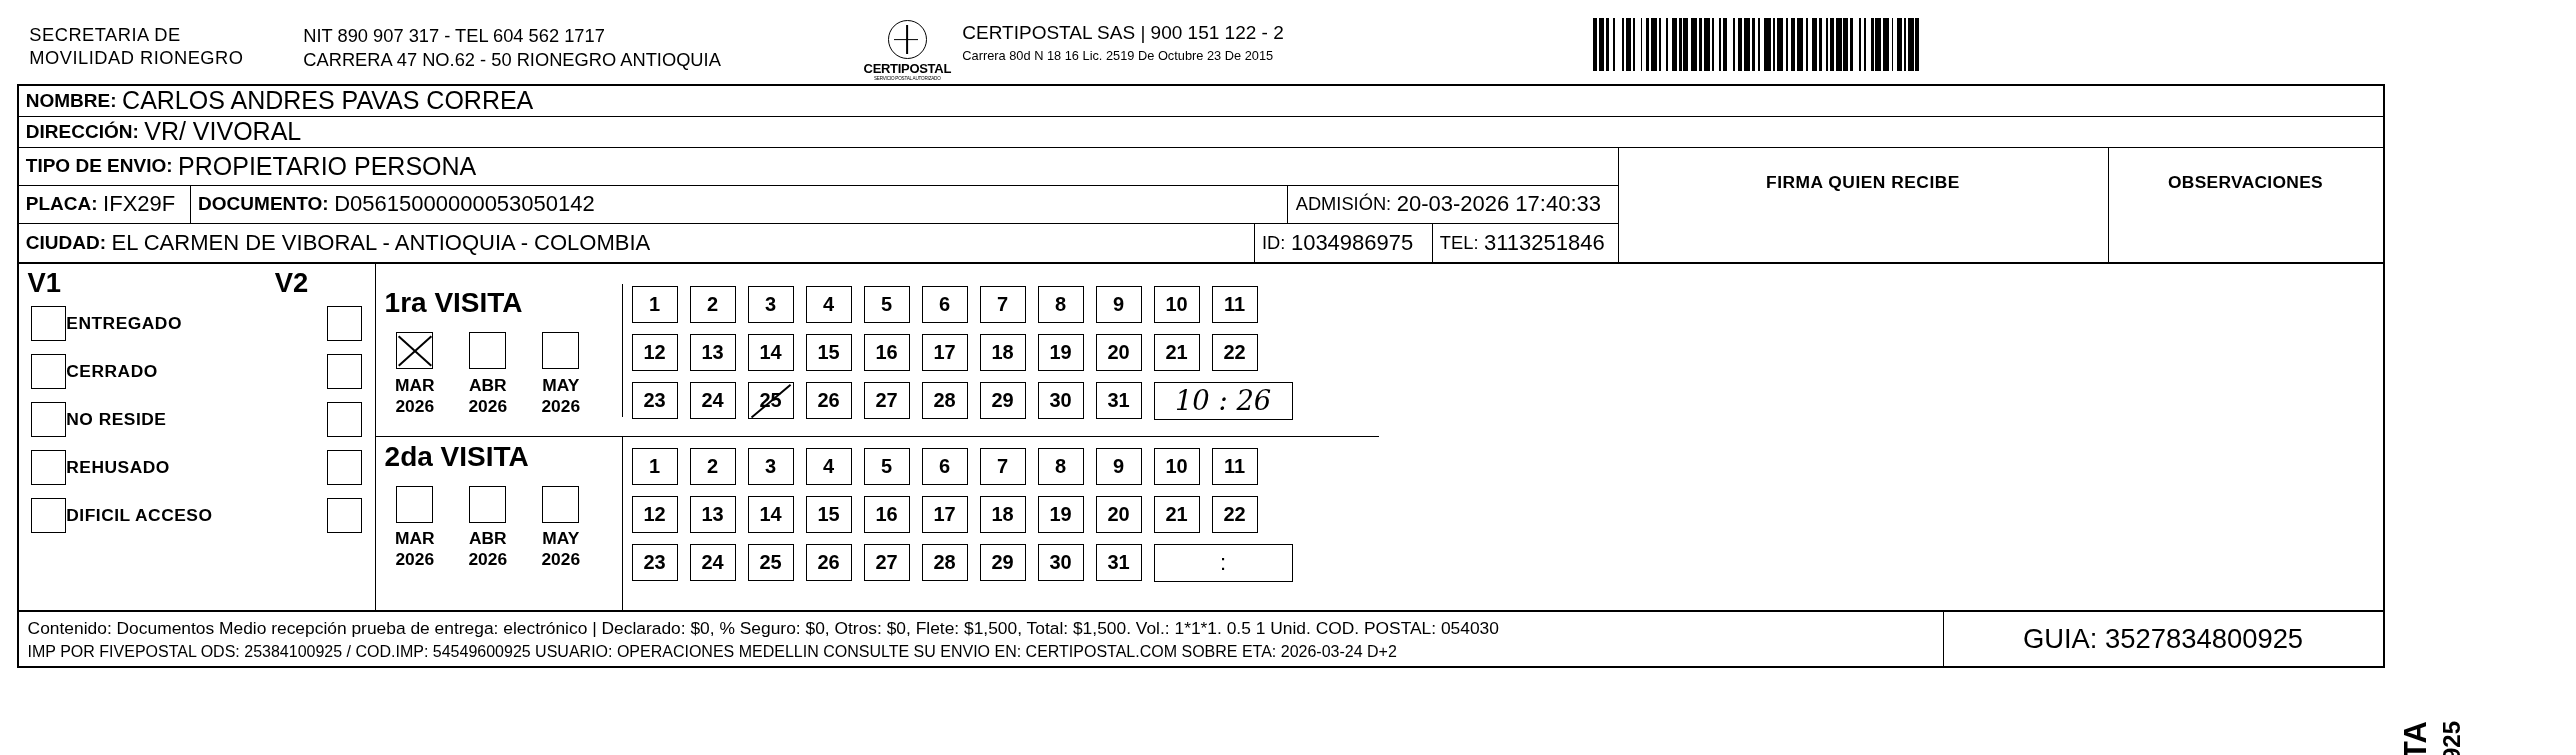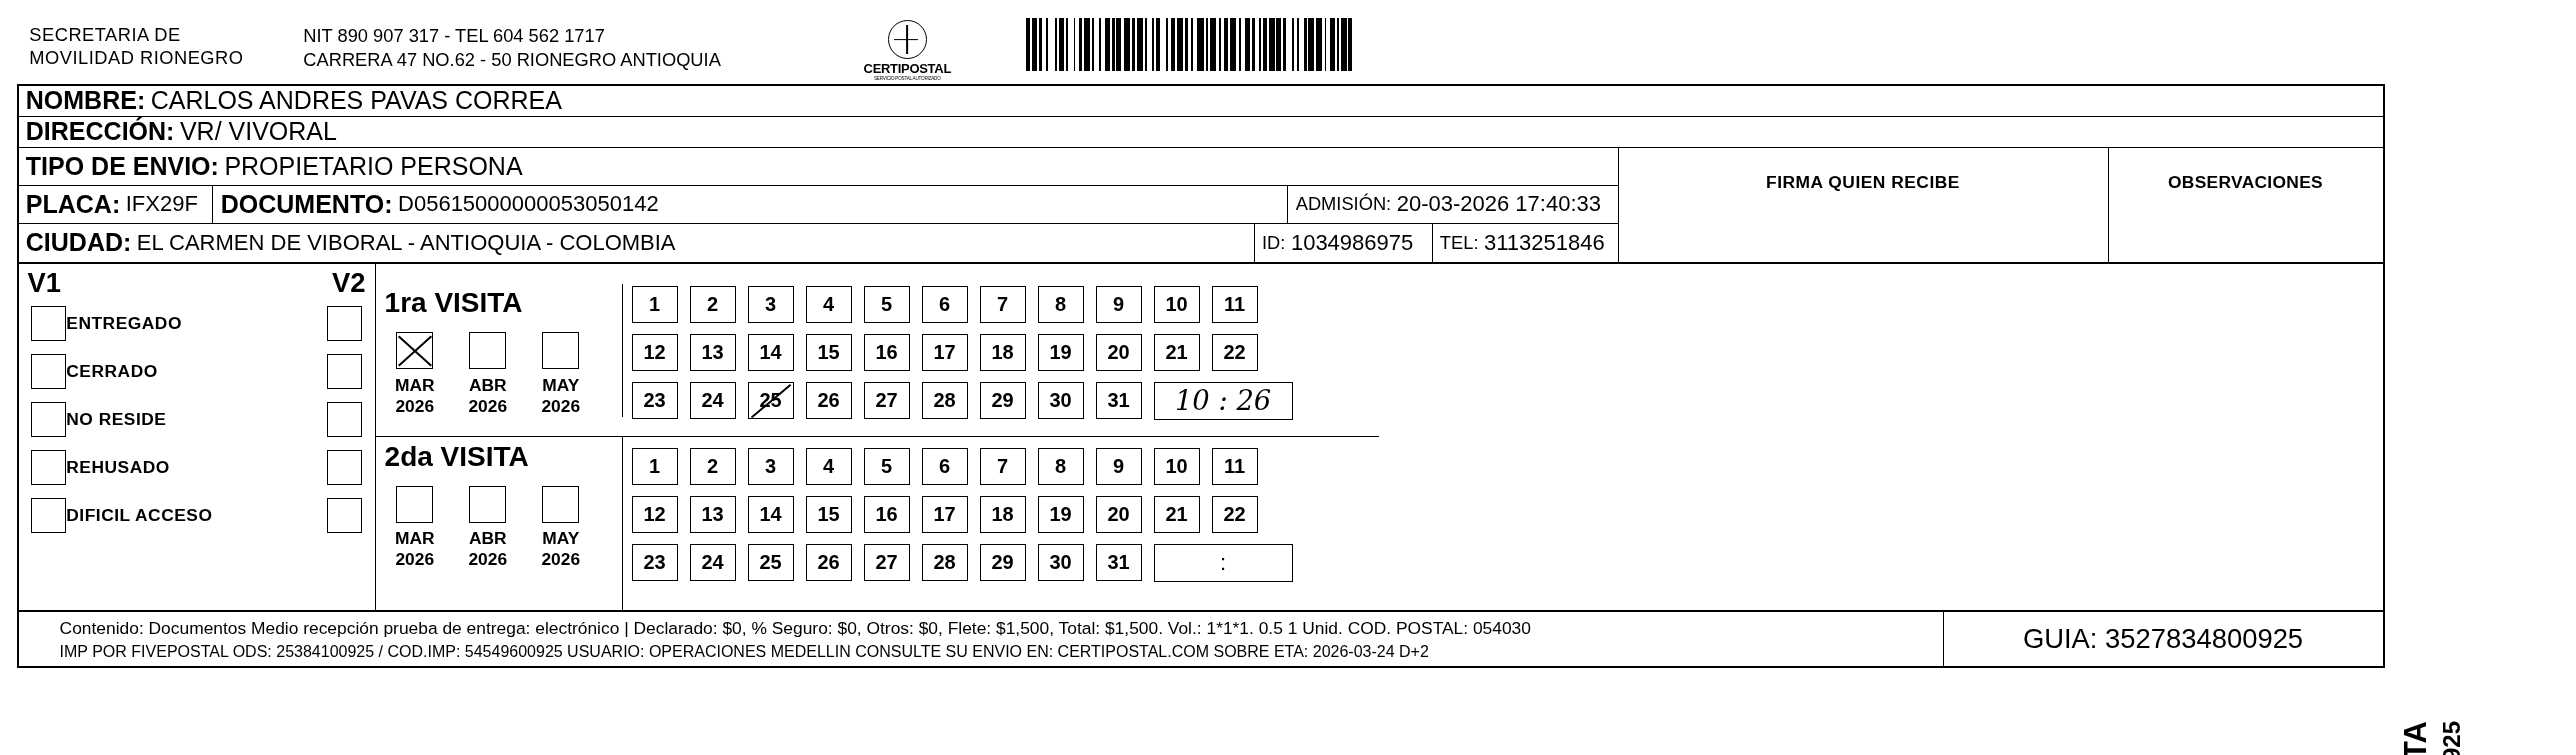--- a/index.html
+++ b/index.html
@@ -114,21 +114,21 @@
     position: relative;
   }
   .row {
     border-bottom: 1.8px solid #000;
     display: flex;
     align-items: center;
     box-sizing: border-box;
   }
   .row:last-child { border-bottom: none; }
   .lbl {
-    font-size: 25px;
+    font-size: 19px;
     font-weight: bold;
     padding: 0 5.5px 0 7.3px;
     white-space: nowrap;
   }
   .val {
     font-size: 25px;
     white-space: nowrap;
   }
   .val-sm { font-size: 22px; }
   .vline { border-left: 1.8px solid #000; align-self: stretch; }
@@ -170,21 +170,21 @@
     box-sizing: border-box;
     padding: 3.7px 0 0 0;
   }
   .v-head {
     display: flex;
     font-size: 27.4px;
     font-weight: bold;
     padding: 0 9.1px;
   }
   .v-head .v1 { width: 73px; }
-  .v-head .v2 { flex: 1; text-align: right; padding-left: 117px;}
+  .v-head .v2 { flex: 1; text-align: center; padding-left: 117px;}
   .v-line {
     display: flex;
     align-items: center;
     height: 48px;
     padding: 0 12.8px;
   }
   .chk {
     width: 35px; height: 35px;
     border: 1.8px solid #000;
     box-sizing: border-box;
@@ -275,21 +275,21 @@
   }
   .hand {
     font-family: "DejaVu Serif", serif;
     font-size: 27.4px;
     font-style: italic;
   }
 
   .vright { flex: 1; }
 
   
-  .bottom { display: flex; margin-left: 32px; }
+  .bottom { display: flex; }
   .bl {
     flex: 1;
     border-right: 1.8px solid #000;
     padding: 5.5px 0 3.7px 9.1px;
     box-sizing: border-box;
   }
   .bl .l1 { font-size: 17.4px; line-height: 1.35; }
   .bl .l2 { font-size: 16px; line-height: 1.35; }
   .br {
     width: 439px;
@@ -330,20 +330,24 @@
         <div>MOVILIDAD RIONEGRO</div>
       </div>
       <div class="hdr-nit">
         <div>NIT 890 907 317 - TEL 604 562 1717</div>
         <div>CARRERA 47 NO.62 - 50 RIONEGRO ANTIOQUIA</div>
       </div>
       <div class="hdr-logo">
         <div class="logo-circle"></div>
         <div class="logo-text">CERTIPOSTAL</div>
         <div class="logo-sub">SERVICIO POSTAL AUTORIZADO</div>
+      </div>
+      <div class="hdr-cert">
+        <div class="c1">CERTIPOSTAL SAS | 900 151 122 - 2</div>
+        <div class="c2">Carrera 80d N 18 16  Lic. 2519 De Octubre 23 De 2015</div>
       </div>
       <div class="hdr-barcode">
         <div class="barcode" id="barcode">
             <i style="width: 3.7px; background: rgb(0, 0, 0);"></i>
             <i style="width: 1.8px; background: rgb(255, 255, 255);"></i>
             <i style="width: 5.5px; background: rgb(0, 0, 0);"></i>
             <i style="width: 1.8px; background: rgb(255, 255, 255);"></i>
             <i style="width: 2.7px; background: rgb(0, 0, 0);"></i>
             <i style="width: 4.6px; background: rgb(255, 255, 255);"></i>
             <i style="width: 1.8px; background: rgb(0, 0, 0);"></i>

